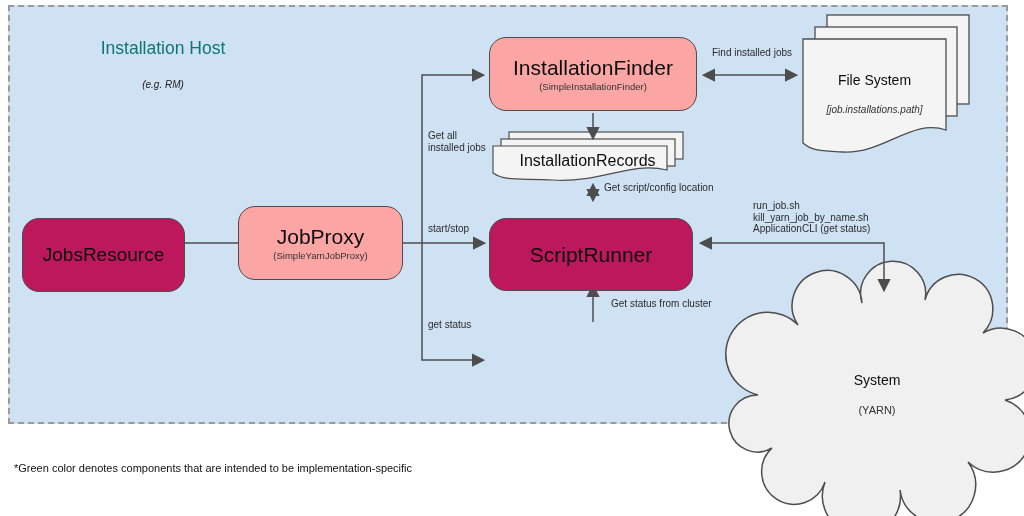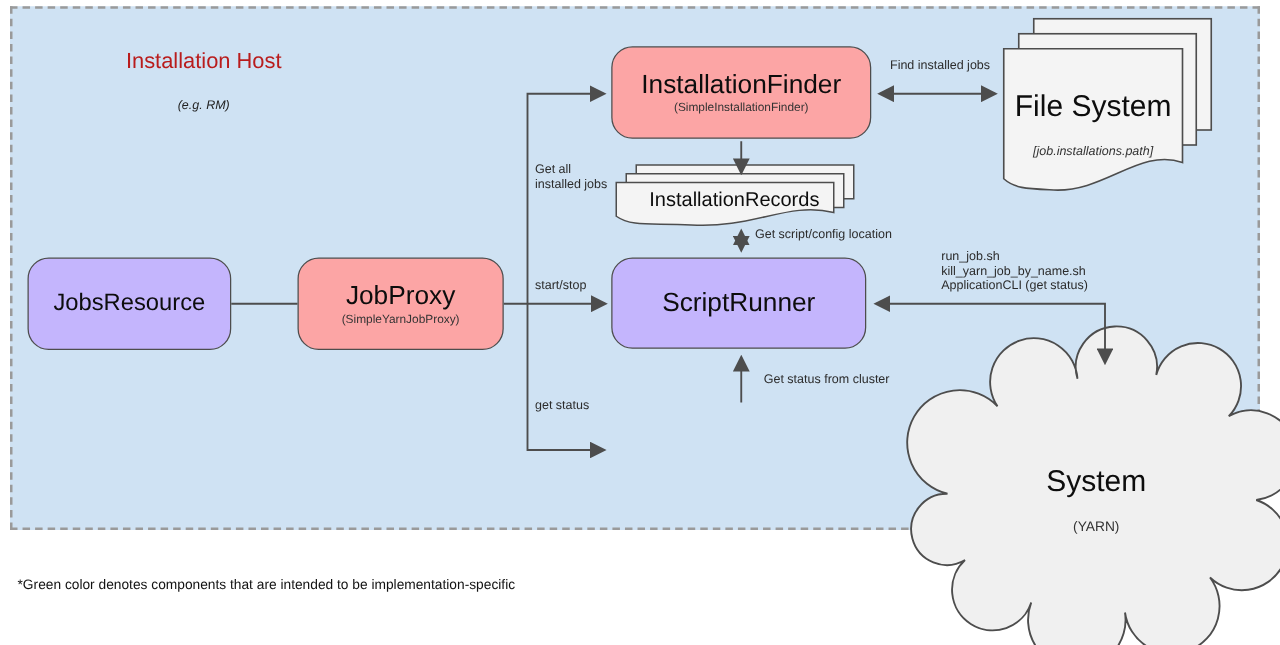--- a/index.html
+++ b/index.html
@@ -10,36 +10,36 @@
   #host-region{
     position:absolute;left:8px;top:5px;width:996px;height:415px;
     background:#cfe2f3;border:2px dashed #9a9a9a;box-sizing:content-box;
   }
   #svg-layer{position:absolute;left:0;top:0;width:1024px;height:516px;}
   .box{
     position:absolute;border:1.5px solid #4d4d4d;border-radius:17px;
     display:flex;flex-direction:column;align-items:center;justify-content:center;
     text-align:center;box-sizing:border-box;
   }
-  .box.gray{background:#c4b5fd;}
+  .box.gray{background:#be185d;margin-top:12px;}
   .box.green{background:#fca5a5;}
   .box-title{font-size:21px;color:#0d0d0d;line-height:1.1;}
   .box-title.sm{font-size:19px;}
   .box-subtitle{font-size:9.5px;color:#333333;margin-top:2px;}
   .shape-label{position:absolute;text-align:center;color:#0d0d0d;}
-  .shape-title{font-size:24px;line-height:1.15;}
+  .shape-title{font-size:14px;line-height:1.15;}
   .shape-title.sm{font-size:16px;margin-left:15px;}
   .shape-subtitle{font-size:10px;color:#333333;margin-top:16px;}
   .italic{font-style:italic;}
   .edge-label{
     position:absolute;font-size:10px;color:#2b2b2b;line-height:12px;
     white-space:pre-line;
   }
   #region-title{position:absolute;left:58px;top:38px;width:210px;text-align:center;}
-  #region-title .t{font-size:17.5px;color:#b91c1c;}
+  #region-title .t{font-size:17.5px;color:#0f766e;}
   #region-title .s{font-size:10px;color:#222222;margin-top:20px;font-style:italic;}
   #footnote{position:absolute;left:14px;top:462px;font-size:11px;color:#111111;}
 </style>
 </head>
 <body>
 
 <div id="canvas">
 
   <div id="host-region"></div>
 

